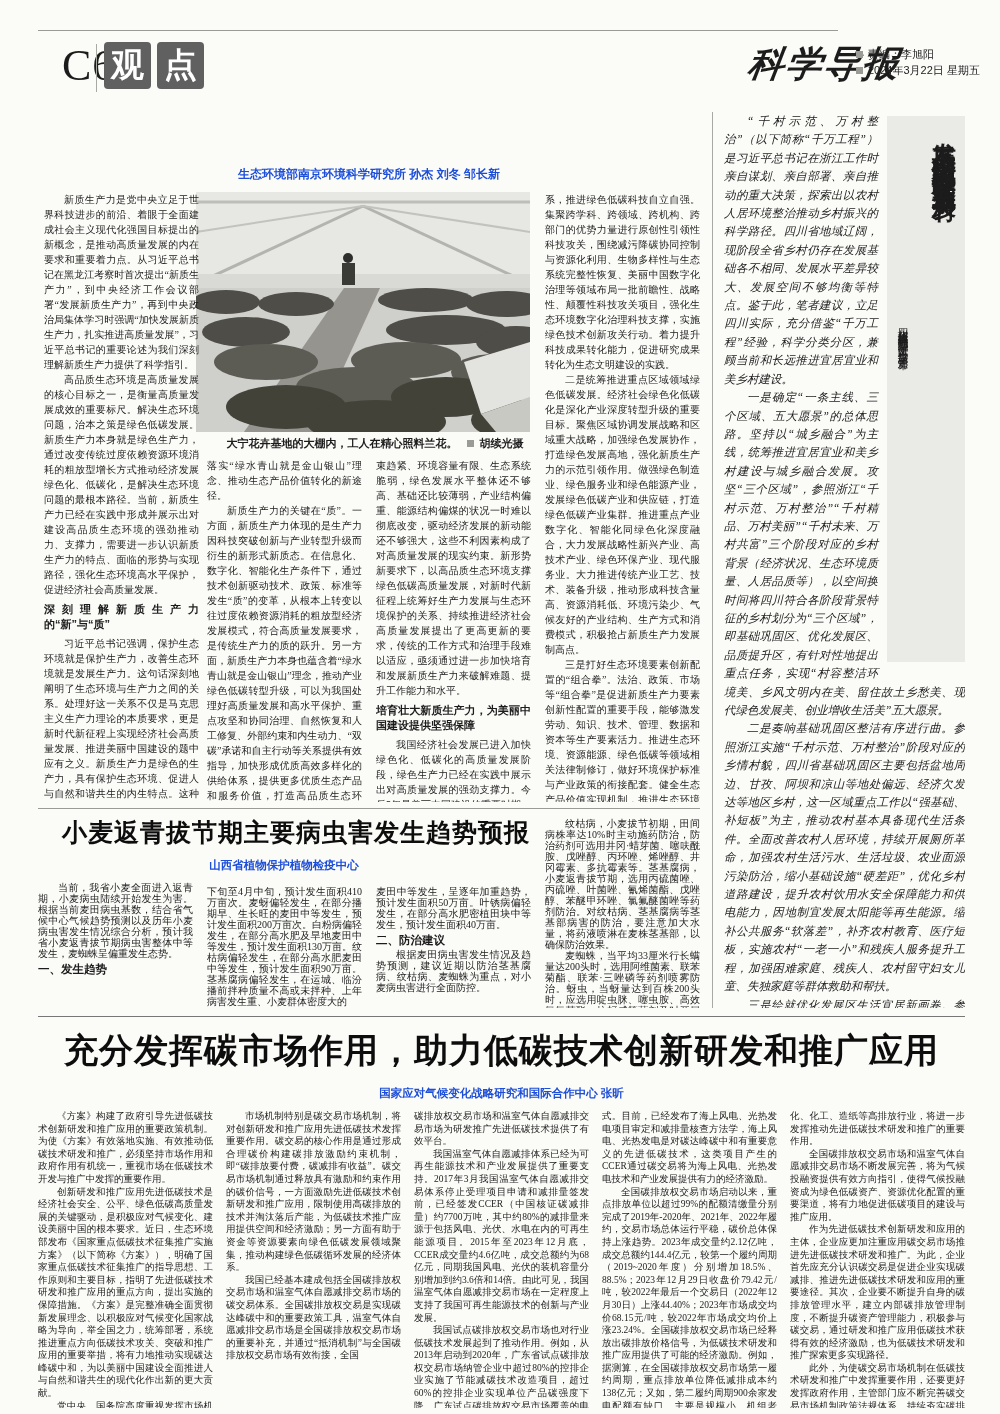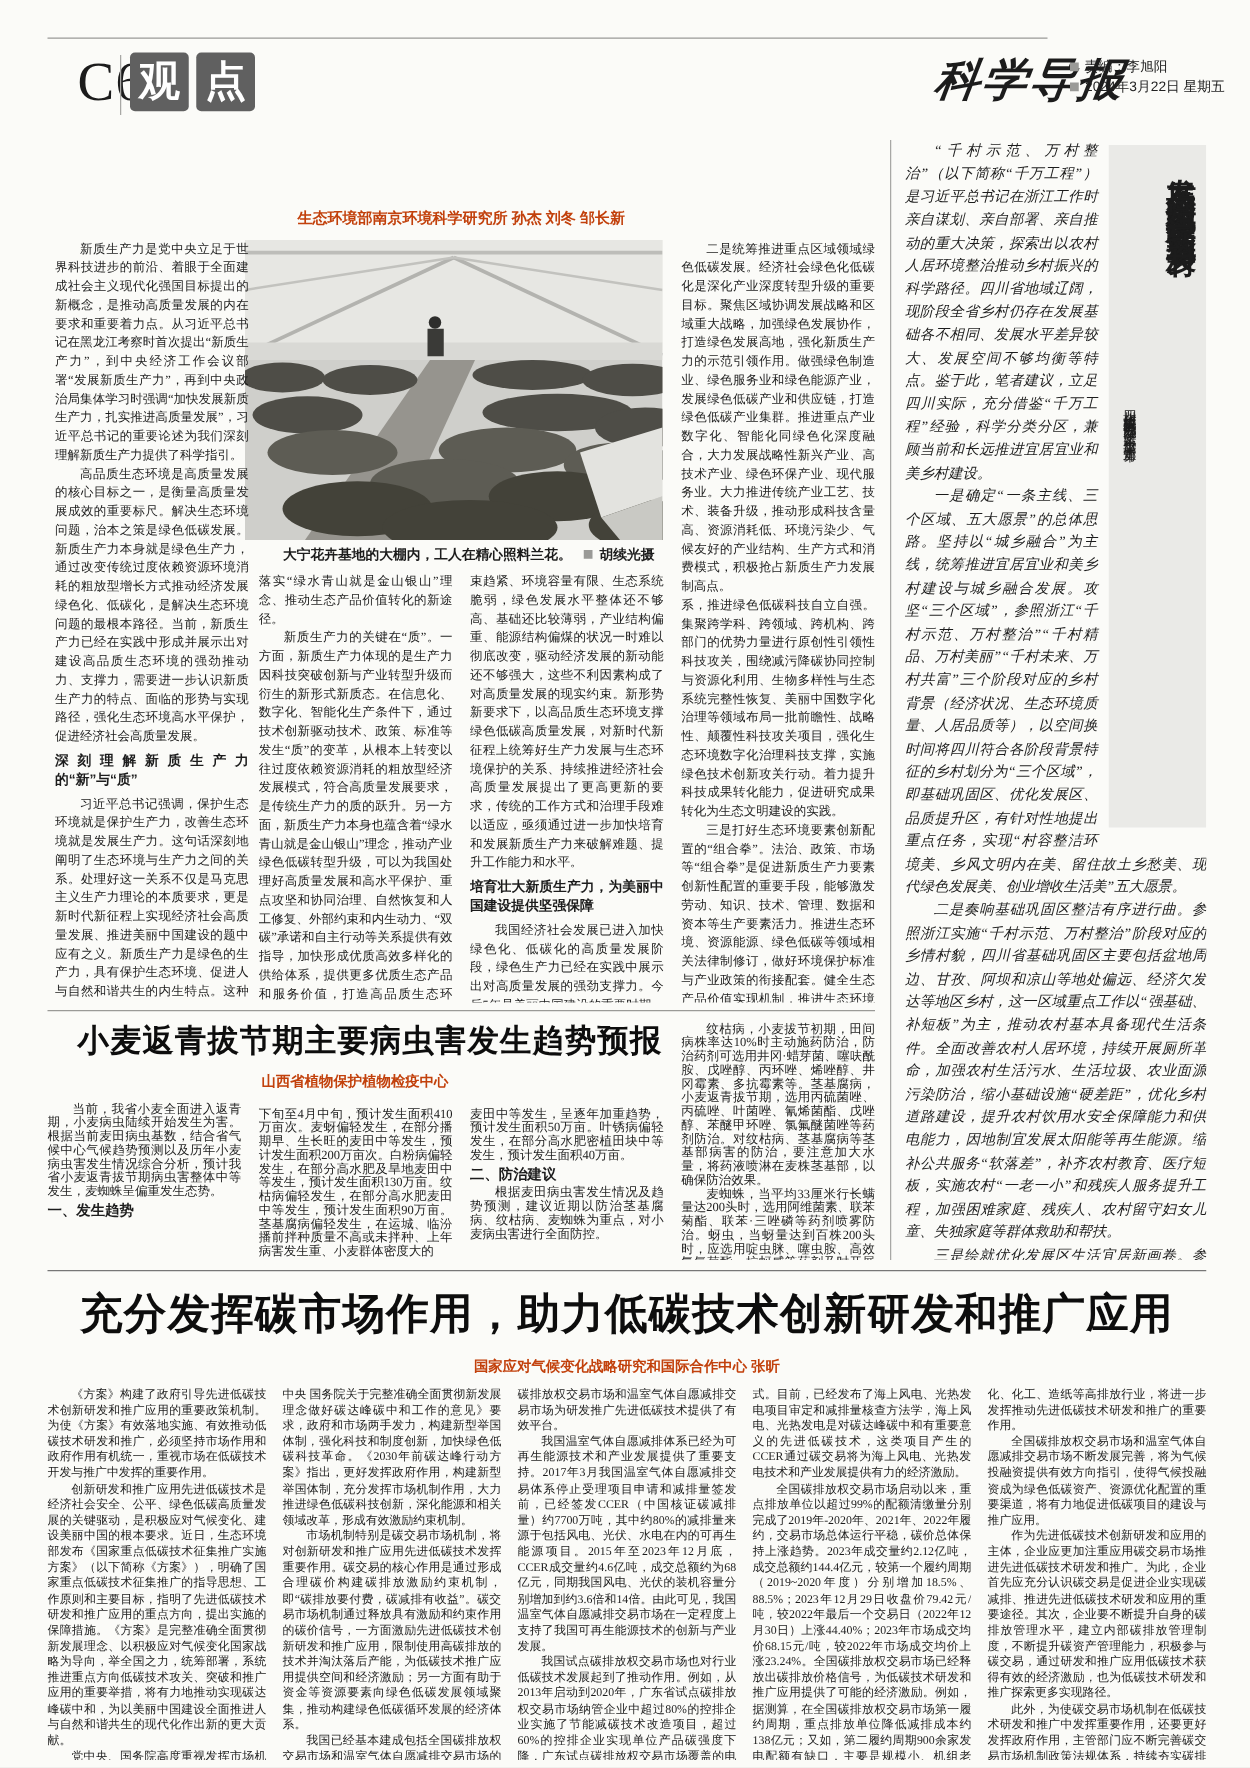--- a/index.html
+++ b/index.html
@@ -19,21 +19,21 @@
             font-style:italic;font-weight:bold;font-size:36px;transform:skewX(-8deg);
             letter-spacing:2px;white-space:nowrap;}
   .issue{position:absolute;left:856px;top:46px;font-family:"Liberation Sans",sans-serif;
          font-size:11px;line-height:16px;color:#222;}
   .sq{display:inline-block;width:7px;height:7px;background:#9a9a97;margin-right:5px;}
 
   
   .headline{position:absolute;text-align:center;font-family:"Liberation Sans","DejaVu Sans",sans-serif;
             font-weight:900;color:#0d0d0d;}
   .byline{position:absolute;text-align:center;font-family:"Liberation Sans",sans-serif;
-          font-weight:bold;font-size:12px;color:#c2410c;}
+          font-weight:bold;font-size:12px;color:#1d4ed8;}
 
   
   .col{position:absolute;width:155px;overflow:hidden;font-size:10px;line-height:15px;
        text-align:justify;}
   .p{margin:0;text-indent:2em;}
   .nc{text-indent:0;}
   .sh{margin:5px 0 4px 0;font-family:"Liberation Sans",sans-serif;font-weight:bold;
       font-size:11px;line-height:15px;text-indent:0;}
 
   
@@ -136,22 +136,22 @@
     <p class="p">新质生产力的关键在“质”。一方面，新质生产力体现的是生产力因科技突破创新与产业转型升级而衍生的新形式新质态。在信息化、数字化、智能化生产条件下，通过技术创新驱动技术、政策、标准等发生“质”的变革，从根本上转变以往过度依赖资源消耗的粗放型经济发展模式，符合高质量发展要求，是传统生产力的质的跃升。另一方面，新质生产力本身也蕴含着“绿水青山就是金山银山”理念，推动产业绿色低碳转型升级，可以为我国处理好高质量发展和高水平保护、重点攻坚和协同治理、自然恢复和人工修复、外部约束和内生动力、“双碳”承诺和自主行动等关系提供有效指导，加快形成优质高效多样化的供给体系，提供更多优质生态产品和服务价值，打造高品质生态环境，不断满足人民群众对美好生活的需要。</p>
 
   </div>
   <div class="col" style="left:376px;top:458px;height:344px;">
     <p class="p nc">束趋紧、环境容量有限、生态系统脆弱，绿色发展水平整体还不够高、基础还比较薄弱，产业结构偏重、能源结构偏煤的状况一时难以彻底改变，驱动经济发展的新动能还不够强大，这些不利因素构成了对高质量发展的现实约束。新形势新要求下，以高品质生态环境支撑绿色低碳高质量发展，对新时代新征程上统筹好生产力发展与生态环境保护的关系、持续推进经济社会高质量发展提出了更高更新的要求，传统的工作方式和治理手段难以适应，亟须通过进一步加快培育和发展新质生产力来破解难题、提升工作能力和水平。</p>
     <h4 class="sh">培育壮大新质生产力，为美丽中国建设提供坚强保障</h4>
     <p class="p">我国经济社会发展已进入加快绿色化、低碳化的高质量发展阶段，绿色生产力已经在实践中展示出对高质量发展的强劲支撑力。今后5年是美丽中国建设的重要时期，我们要坚持生态优先、绿色发展，在破解资源环境约束的同时，不断塑造发展的新动能、新优势，深入推进技术革命性突破、生产要素创新性配置、产业深度转型升级，培育壮大新质生产力，为全面推进美丽中国建设注入不竭动力源泉。</p>
 
   </div>
   <div class="col" style="left:545px;top:192px;height:610px;">
+    <p class="p nc">系，推进绿色低碳科技自立自强。集聚跨学科、跨领域、跨机构、跨部门的优势力量进行原创性引领性科技攻关，围绕减污降碳协同控制与资源化利用、生物多样性与生态系统完整性恢复、美丽中国数字化治理等领域布局一批前瞻性、战略性、颠覆性科技攻关项目，强化生态环境数字化治理科技支撑，实施绿色技术创新攻关行动。着力提升科技成果转化能力，促进研究成果转化为生态文明建设的实践。</p>
     <p class="p">二是统筹推进重点区域领域绿色低碳发展。经济社会绿色化低碳化是深化产业深度转型升级的重要目标。聚焦区域协调发展战略和区域重大战略，加强绿色发展协作，打造绿色发展高地，强化新质生产力的示范引领作用。做强绿色制造业、绿色服务业和绿色能源产业，发展绿色低碳产业和供应链，打造绿色低碳产业集群。推进重点产业数字化、智能化同绿色化深度融合，大力发展战略性新兴产业、高技术产业、绿色环保产业、现代服务业。大力推进传统产业工艺、技术、装备升级，推动形成科技含量高、资源消耗低、环境污染少、气候友好的产业结构、生产方式和消费模式，积极抢占新质生产力发展制高点。</p>
-    <p class="p nc">系，推进绿色低碳科技自立自强。集聚跨学科、跨领域、跨机构、跨部门的优势力量进行原创性引领性科技攻关，围绕减污降碳协同控制与资源化利用、生物多样性与生态系统完整性恢复、美丽中国数字化治理等领域布局一批前瞻性、战略性、颠覆性科技攻关项目，强化生态环境数字化治理科技支撑，实施绿色技术创新攻关行动。着力提升科技成果转化能力，促进研究成果转化为生态文明建设的实践。</p>
     <p class="p">三是打好生态环境要素创新配置的“组合拳”。法治、政策、市场等“组合拳”是促进新质生产力要素创新性配置的重要手段，能够激发劳动、知识、技术、管理、数据和资本等生产要素活力。推进生态环境、资源能源、绿色低碳等领域相关法律制修订，做好环境保护标准与产业政策的衔接配套。健全生态产品价值实现机制，推进生态环境导向的开发模式和投融资模式创新，完善支持绿色发展的财税、金融、投资、价格等政策，发展绿色基金，适时开展绿色信用评价。坚持有效市场和有为政府相结合，在绿色转型中充分发挥市场的导向性作用、企业的主体作用、各类市场交易机制的作用，着力提升全要素生产率，引导各类先进优质生产要素向有利于新质生产力发展的领域顺畅流动和高效配置。</p>
 
   </div>
 
   <div class="rule" style="left:38px;top:808px;width:662px;"></div>
   <div class="headline" style="left:38px;top:816px;width:492px;font-size:25px;font-weight:600;letter-spacing:1px;text-align:right;">小麦返青拔节期主要病虫害发生趋势预报</div>
   <div class="byline" style="left:38px;top:858px;width:492px;font-size:11.5px;">山西省植物保护植物检疫中心</div>
 
   <div class="wheat-col" style="left:38px;top:882px;height:122px;">
     <p class="p">当前，我省小麦全面进入返青期，小麦病虫陆续开始发生为害。根据当前麦田病虫基数，结合省气候中心气候趋势预测以及历年小麦病虫害发生情况综合分析，预计我省小麦返青拔节期病虫害整体中等发生，麦蜘蛛呈偏重发生态势。</p>
@@ -187,21 +187,20 @@
   <div class="rule" style="left:38px;top:1016px;width:927px;background:#777;"></div>
   <div class="headline" style="left:38px;top:1028px;width:927px;font-size:34px;letter-spacing:1px;">充分发挥碳市场作用，助力低碳技术创新研发和推广应用</div>
   <div class="byline" style="left:38px;top:1086px;width:927px;font-size:11.5px;">国家应对气候变化战略研究和国际合作中心  张昕</div>
 
   <div class="carbon-col" style="left:38px;top:1110px;">
     <p class="p">《方案》构建了政府引导先进低碳技术创新研发和推广应用的重要政策机制。为使《方案》有效落地实施、有效推动低碳技术研发和推广，必须坚持市场作用和政府作用有机统一，重视市场在低碳技术开发与推广中发挥的重要作用。</p>
     <p class="p">创新研发和推广应用先进低碳技术是经济社会安全、公平、绿色低碳高质量发展的关键驱动，是积极应对气候变化、建设美丽中国的根本要求。近日，生态环境部发布《国家重点低碳技术征集推广实施方案》（以下简称《方案》），明确了国家重点低碳技术征集推广的指导思想、工作原则和主要目标，指明了先进低碳技术研发和推广应用的重点方向，提出实施的保障措施。《方案》是完整准确全面贯彻新发展理念、以积极应对气候变化国家战略为导向，举全国之力，统筹部署，系统推进重点方向低碳技术攻关、突破和推广应用的重要举措，将有力地推动实现碳达峰碳中和，为以美丽中国建设全面推进人与自然和谐共生的现代化作出新的更大贡献。</p>
     <p class="p">党中央、国务院高度重视发挥市场机制在低碳技术开发和推广中的重要作用。在中共中央政治局第三十六次集体学习中，习近平总书记强调，要狠抓绿色低碳技术攻关，加快先进适用技术研发和推广应用；要建立完善绿色低碳技术评估、交易体系，加快创新成果转化。《中共</p>
   </div>
   <div class="carbon-col" style="left:226px;top:1110px;">
-    <p class="p nc">中央  国务院关于完整准确全面贯彻新发展理念做好碳达峰碳中和工作的意见》要求，政府和市场两手发力，构建新型举国体制，强化科技和制度创新，加快绿色低碳科技革命。《2030年前碳达峰行动方案》指出，更好发挥政府作用，构建新型举国体制，充分发挥市场机制作用，大力推进绿色低碳科技创新，深化能源和相关领域改革，形成有效激励约束机制。</p>
     <p class="p">市场机制特别是碳交易市场机制，将对创新研发和推广应用先进低碳技术发挥重要作用。碳交易的核心作用是通过形成合理碳价构建碳排放激励约束机制，即“碳排放要付费，碳减排有收益”。碳交易市场机制通过释放具有激励和约束作用的碳价信号，一方面激励先进低碳技术创新研发和推广应用，限制使用高碳排放的技术并淘汰落后产能，为低碳技术推广应用提供空间和经济激励；另一方面有助于资金等资源要素向绿色低碳发展领域聚集，推动构建绿色低碳循环发展的经济体系。</p>
     <p class="p">我国已经基本建成包括全国碳排放权交易市场和温室气体自愿减排交易市场的碳交易体系。全国碳排放权交易是实现碳达峰碳中和的重要政策工具，温室气体自愿减排交易市场是全国碳排放权交易市场的重要补充，并通过“抵消机制”与全国碳排放权交易市场有效衔接，全国</p>
   </div>
   <div class="carbon-col" style="left:414px;top:1110px;">
     <p class="p nc">碳排放权交易市场和温室气体自愿减排交易市场为研发推广先进低碳技术提供了有效平台。</p>
     <p class="p">我国温室气体自愿减排体系已经为可再生能源技术和产业发展提供了重要支持。2017年3月我国温室气体自愿减排交易体系停止受理项目申请和减排量签发前，已经签发CCER（中国核证碳减排量）约7700万吨，其中约80%的减排量来源于包括风电、光伏、水电在内的可再生能源项目。2015年至2023年12月底，CCER成交量约4.6亿吨，成交总额约为68亿元，同期我国风电、光伏的装机容量分别增加到约3.6倍和14倍。由此可见，我国温室气体自愿减排交易市场在一定程度上支持了我国可再生能源技术的创新与产业发展。</p>
     <p class="p">我国试点碳排放权交易市场也对行业低碳技术发展起到了推动作用。例如，从2013年启动到2020年，广东省试点碳排放权交易市场纳管企业中超过80%的控排企业实施了节能减碳技术改造项目，超过60%的控排企业实现单位产品碳强度下降，广东试点碳排放权交易市场覆盖的电力、水泥、钢铁、造纸、民航行业单位工业增加值碳排放量分别下降11.8%、7.1%、12.7%、15.9%、5.4%。</p>
 
   </div>
   <div class="carbon-col" style="left:602px;top:1110px;">

